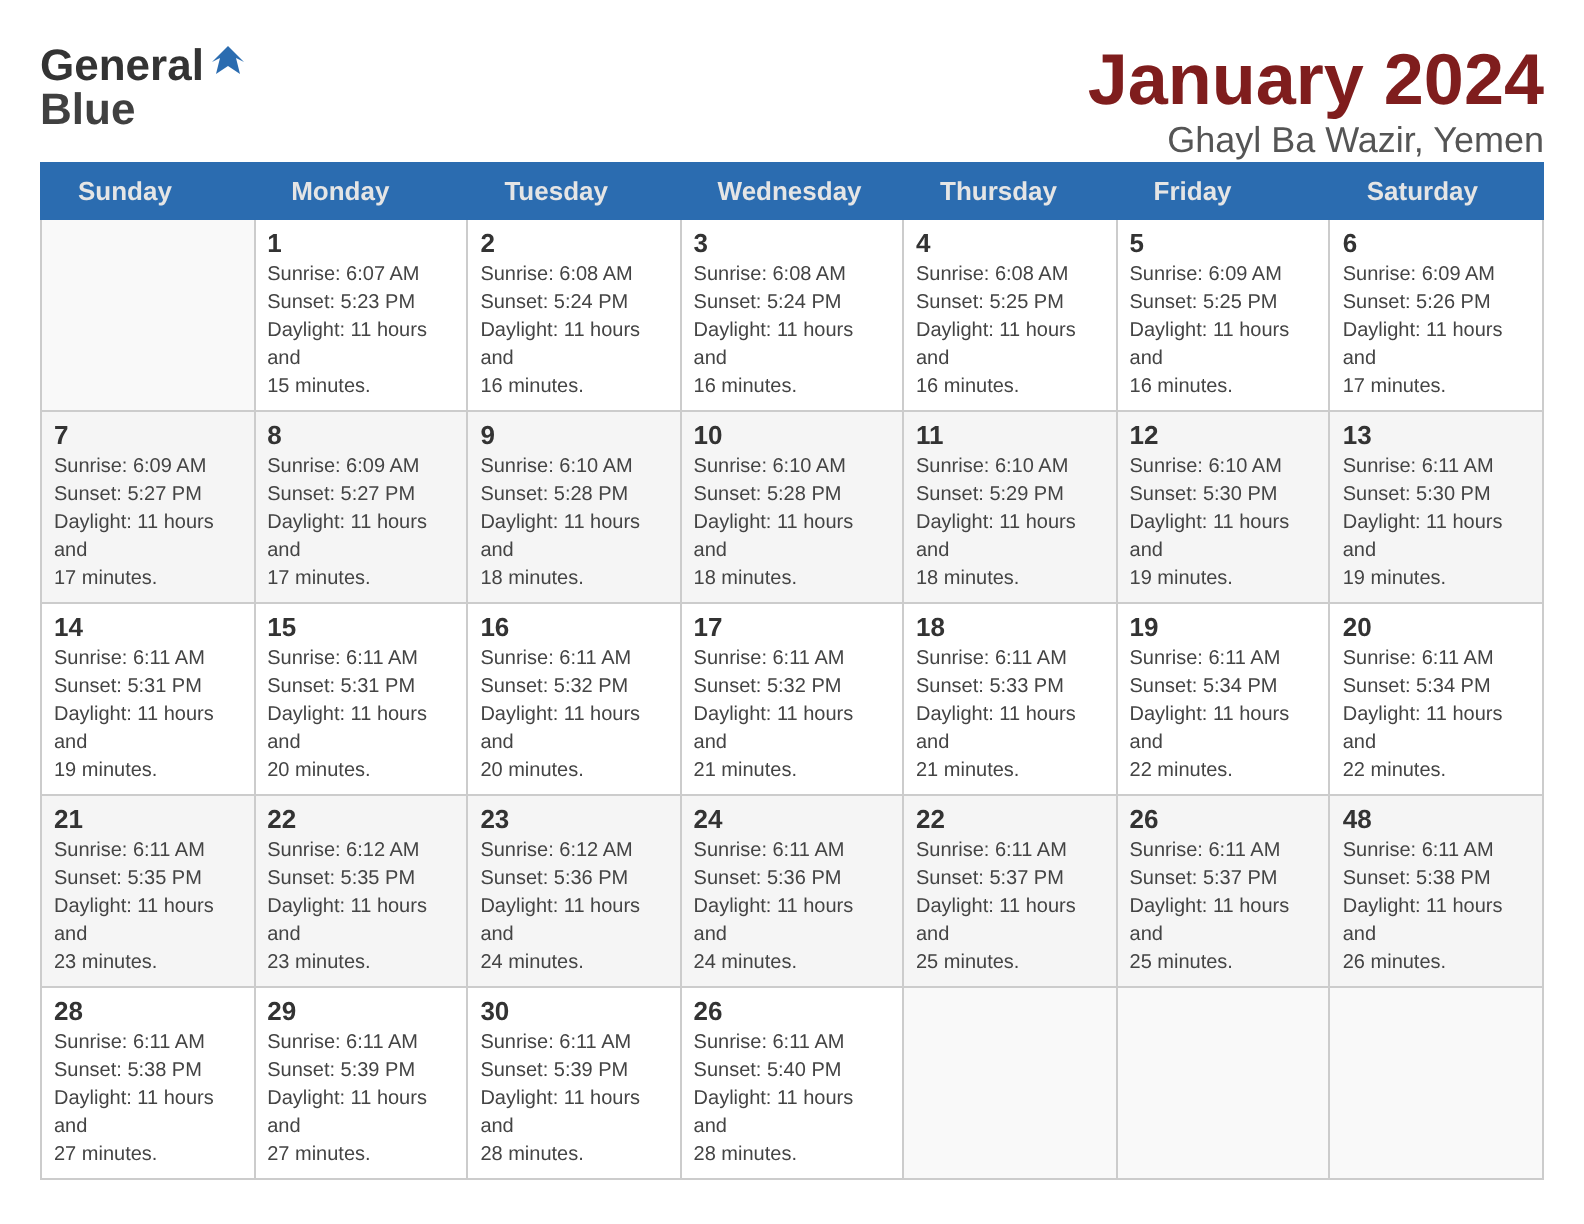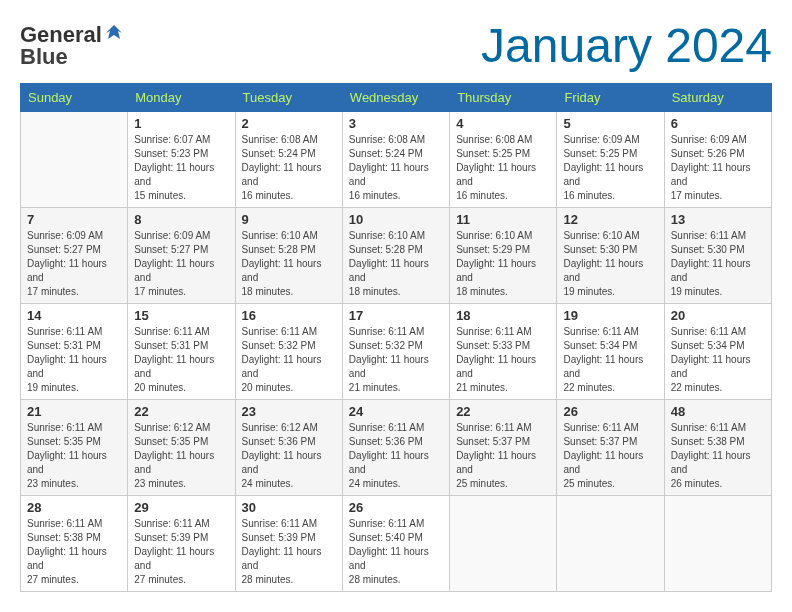--- a/index.html
+++ b/index.html
@@ -6,54 +6,53 @@
     body {
       font-family: Arial, sans-serif;
       background: #fff;
       width: 792px;
       min-height: 612px;
       padding: 20px;
     }
     .header {
       display: flex;
       justify-content: space-between;
-      align-items: center;
-      margin-bottom: 10px;
+      align-items: flex-start;
     }
     .logo {
       display: flex;
       flex-direction: column;
       align-items: flex-start;
     }
     .title-block {
       text-align: right;
     }
     .title-block h1 {
-      font-size: 48px;
-      font-weight: normal;
-      color: #0369a1;
+      font-size: 36px;
+      font-weight: bold;
+      color: #7f1d1d;
       line-height: 1.1;
     }
     .title-block h2 {
       font-size: 18px;
       font-weight: normal;
       color: #555;
     }
     table {
       width: 100%;
       border-collapse: collapse;
       font-size: 11px;
     }
     thead tr th {
       background-color: #2b6cb0;
-      color: #bef264;
-      padding: 6px 7px;
+      color: #e5e5e5;
+      padding: 6px 18px;
       text-align: left;
       font-size: 13px;
-      font-weight: normal;
+      font-weight: bold;
       border: 1px solid #2b6cb0;
     }
     tbody tr td {
       border: 1px solid #ccc;
       padding: 4px 6px;
       vertical-align: top;
       color: #333;
       min-width: 95px;
       height: 90px;
     }
@@ -87,20 +86,21 @@
     <div style="display:flex;align-items:center;gap:2px;">
       <span style="font-size:22px;font-weight:bold;color:#333;">General</span>
       <svg width="20" height="20" viewBox="0 0 20 20" style="margin-top:-4px;">
         <polygon points="10,2 18,10 14,8 16,16 10,12 4,16 6,8 2,10" fill="#2b6cb0"></polygon>
       </svg>
     </div>
     <span style="font-size:22px;font-weight:bold;color:#404040;margin-top:-4px;">Blue</span>
   </div>
   <div class="title-block">
     <h1>January 2024</h1>
+    <h2>Ghayl Ba Wazir, Yemen</h2>
   </div>
 </div>
 
 <table>
   <thead>
     <tr>
     <th>Sunday</th>
         <th>Monday</th>
         <th>Tuesday</th>
         <th>Wednesday</th>

